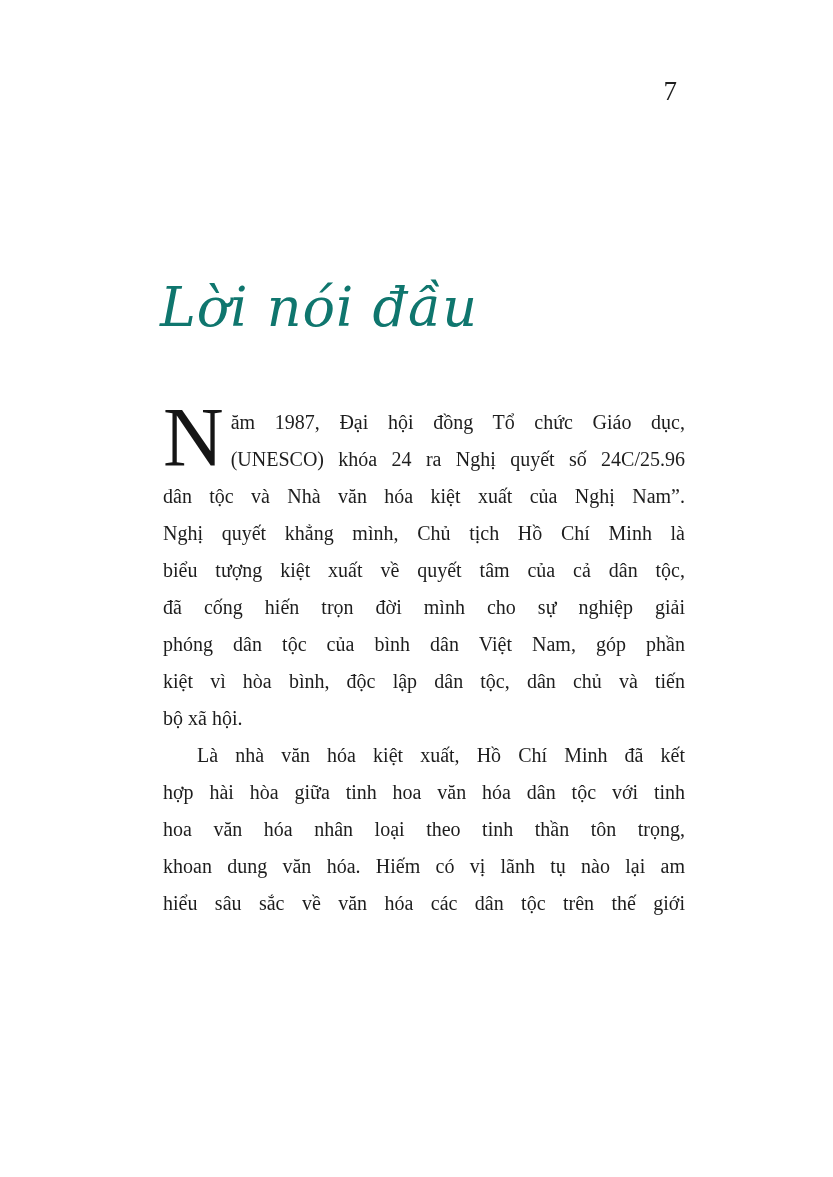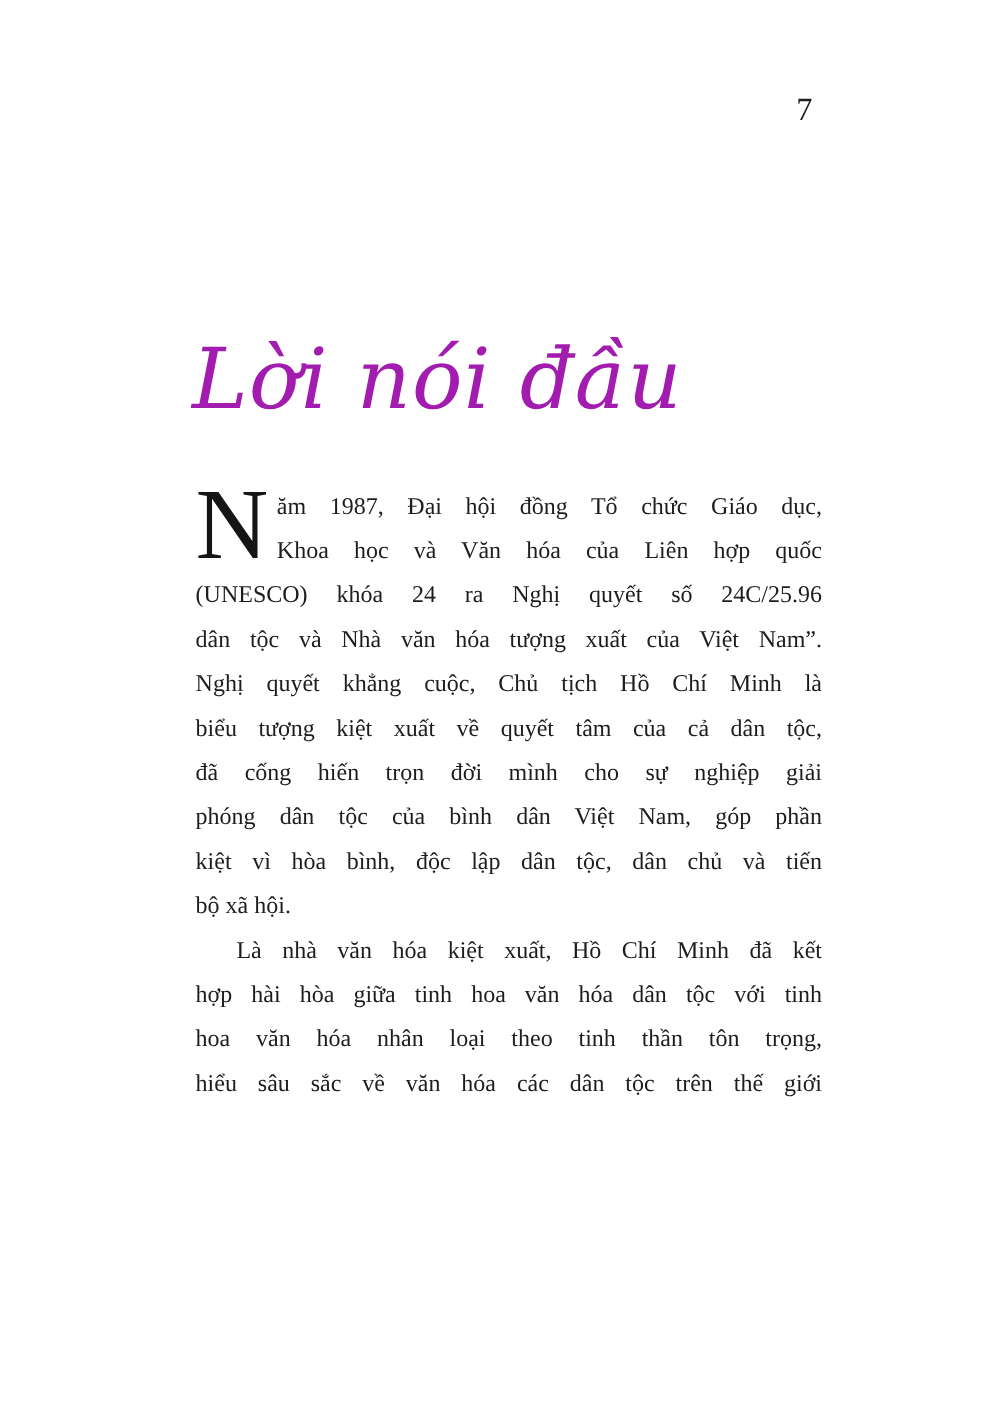--- a/index.html
+++ b/index.html
@@ -28,23 +28,23 @@
     color: #1e1e1e;
   }
   .heading {
     position: absolute;
     top: 278px;
     left: 160px;
     margin: 0;
     font-family: "DejaVu Serif", "Liberation Serif", serif;
     font-style: italic;
     font-weight: normal;
-    font-size: 70px;
+    font-size: 54px;
     line-height: 1.1;
-    color: #a21caf;
+    color: #0f766e;
     letter-spacing: 1px;
   }
   .body-text {
     position: absolute;
     top: 404px;
     left: 163px;
     width: 522px;
     color: #1d1d1d;
   }
   .paragraph { margin: 0; }
@@ -69,30 +69,30 @@
 </head>
 <body>
 
 <div class="page">
   <div class="page-number">7</div>
   <h1 class="heading">Lời nói đầu</h1>
   <div class="body-text" id="body-text">
       <div class="paragraph">
         <span class="drop-cap">N</span>
         <div class="line">ăm 1987, Đại hội đồng Tổ chức Giáo dục,</div>
-        <div class="line">Khoa học và Văn hóa của Liên hợp quốc</div>
         <div class="line">(UNESCO) khóa 24 ra Nghị quyết số 24C/25.96</div>
-        <div class="line">dân tộc và Nhà văn hóa tượng xuất của Việt Nam”.</div>
-        <div class="line">Nghị quyết khẳng cuộc, Chủ tịch Hồ Chí Minh là</div>
+        <div class="line">dân tộc và Nhà văn hóa kiệt xuất của Nghị Nam”.</div>
+        <div class="line">Nghị quyết khẳng mình, Chủ tịch Hồ Chí Minh là</div>
         <div class="line">biểu tượng kiệt xuất về quyết tâm của cả dân tộc,</div>
         <div class="line">đã cống hiến trọn đời mình cho sự nghiệp giải</div>
         <div class="line">phóng dân tộc của bình dân Việt Nam, góp phần</div>
         <div class="line">kiệt vì hòa bình, độc lập dân tộc, dân chủ và tiến</div>
         <div class="line last-left">bộ xã hội.</div>
       </div>
       <div class="paragraph indent-first">
         <div class="line">Là nhà văn hóa kiệt xuất, Hồ Chí Minh đã kết</div>
         <div class="line">hợp hài hòa giữa tinh hoa văn hóa dân tộc với tinh</div>
         <div class="line">hoa văn hóa nhân loại theo tinh thần tôn trọng,</div>
+        <div class="line">khoan dung văn hóa. Hiếm có vị lãnh tụ nào lại am</div>
         <div class="line">hiểu sâu sắc về văn hóa các dân tộc trên thế giới</div>
       </div>
     </div>
 </div>
 
 </body></html>

